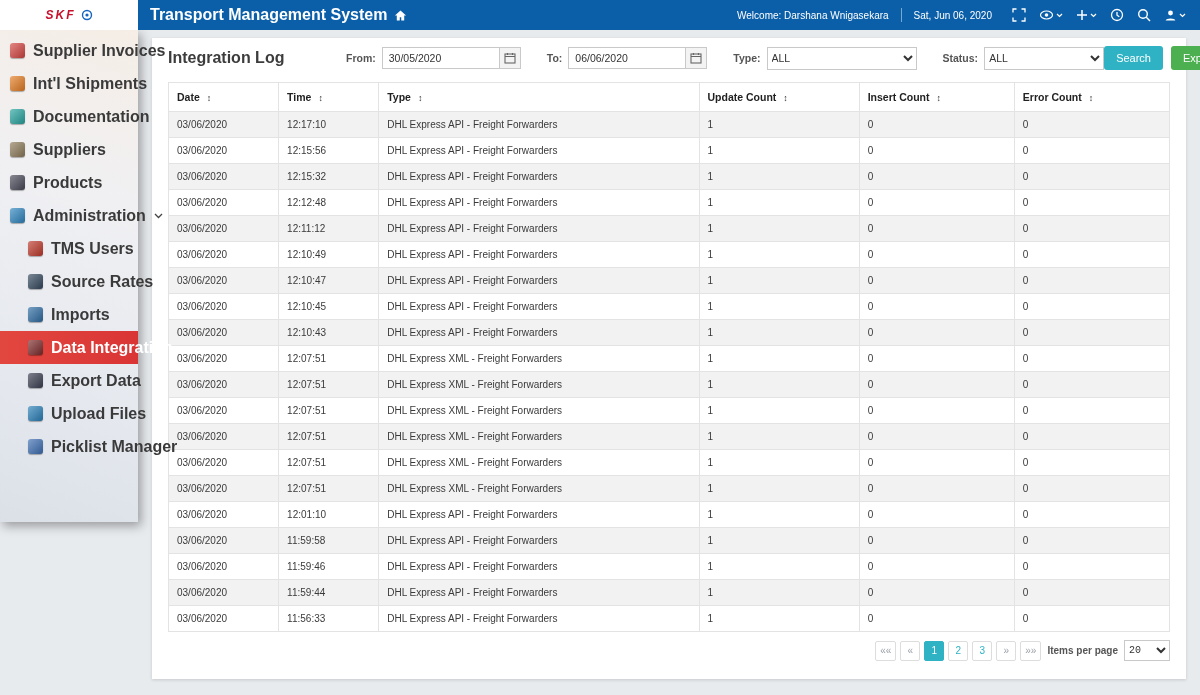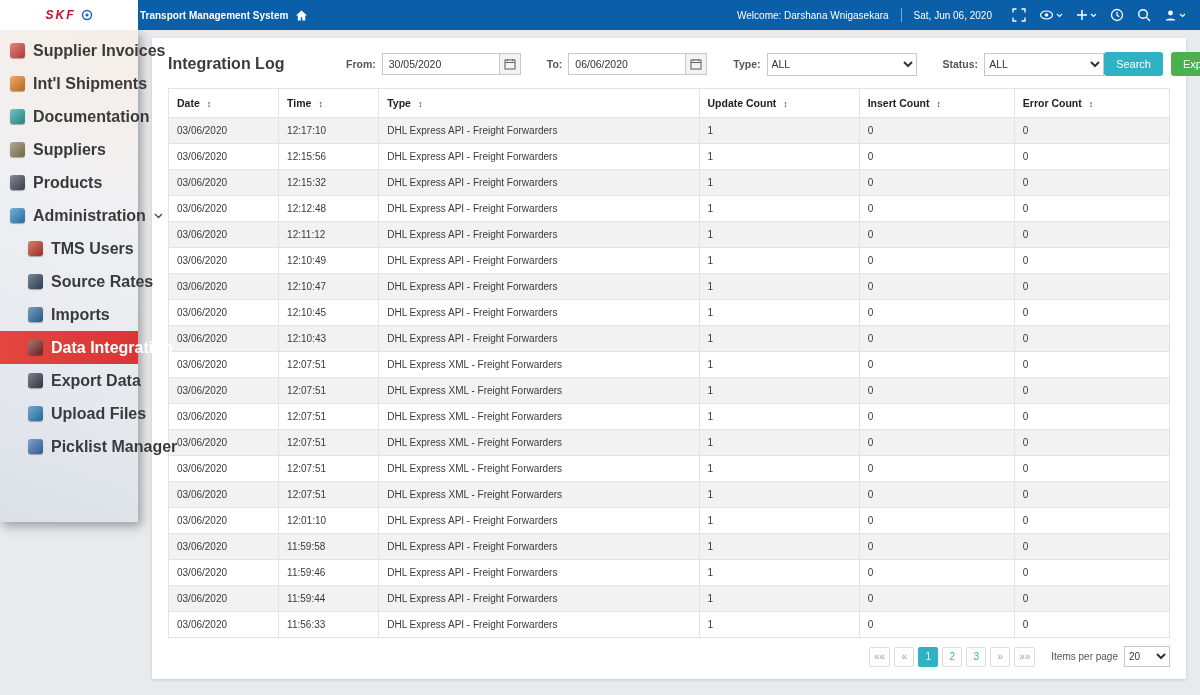--- a/index.html
+++ b/index.html
@@ -13,39 +13,39 @@
   html,body{margin:0;padding:0;}
   body{
     width:1200px;height:695px;overflow:hidden;position:relative;
     background:#e8ebee;font-family:"Liberation Sans",sans-serif;color:#333;
   }
   
   .topbar{position:absolute;top:0;left:0;right:0;height:30px;background:var(--topbar-bg);
     display:flex;align-items:center;color:#fff;z-index:20;}
   .logo-box{width:138px;height:30px;background:#fff;display:flex;align-items:center;justify-content:center;gap:5px;flex:0 0 auto;}
   .skf-text{color:var(--skf-red);font-weight:bold;font-style:italic;font-size:12px;letter-spacing:2px;}
-  .app-title{font-size:10px;margin-left:2px;display:flex;align-items:center;gap:7px;font-weight:bold;}
+  .app-title{font-size:16px;margin-left:12px;display:flex;align-items:center;gap:7px;font-weight:bold;}
   .topbar-right{margin-left:auto;display:flex;align-items:center;gap:12px;padding-right:14px;font-size:10px;}
   .tb-sep{width:1px;height:14px;background:rgba(255,255,255,.45);display:inline-block;}
   .tb-icons{display:flex;align-items:center;gap:13px;margin-left:8px;}
   .icon-group{display:flex;align-items:center;gap:2px;cursor:pointer;}
   .tb-icons svg{display:block;}
   
   .sidebar{position:absolute;top:30px;left:0;width:138px;height:492px;z-index:10;
     background:linear-gradient(200deg, rgba(246,238,230,.97) 0%, rgba(240,240,243,.96) 35%, rgba(228,232,238,.97) 75%, rgba(219,224,231,.98) 100%);
     box-shadow:3px 4px 10px rgba(0,0,0,.35);padding-top:4px;}
   .side-item{height:33px;display:flex;align-items:center;gap:8px;padding:0 8px 0 10px;
     font-size:16px;color:#3a3a3a;font-weight:bold;cursor:pointer;white-space:nowrap;}
   .side-item.sub{padding-left:28px;}
   .side-item .icn{width:15px;height:15px;border-radius:3px;flex:0 0 auto;box-shadow:0 1px 1px rgba(0,0,0,.3);}
   .side-item.active{background:linear-gradient(90deg,#e2473f,var(--active-red));color:#fff;justify-content:space-between;}
   .side-item .chev{margin-left:auto;display:flex;align-items:center;}
   
   .main{position:absolute;left:138px;top:30px;right:0;bottom:0;padding:8px 14px 16px;}
-  .card{background:#fff;height:100%;padding:10px 16px 8px;box-shadow:0 1px 3px rgba(0,0,0,.15);
+  .card{background:#fff;height:100%;padding:4px 16px 8px;box-shadow:0 1px 3px rgba(0,0,0,.15);
     display:flex;flex-direction:column;}
   .card-head{display:flex;align-items:center;flex:0 0 auto;padding-top:4px;}
   .page-title{font-size:16px;font-weight:bold;color:#3c3c3c;width:178px;flex:0 0 auto;}
   .filters{display:flex;align-items:center;font-size:10.5px;color:#444;}
   .filters label{font-weight:bold;color:#555;margin-right:6px;}
   .fgroup{display:flex;align-items:center;margin-right:26px;}
   .date-input{width:118px;height:22px;border:1px solid #c9c9c9;font-size:10.5px;padding:0 6px;
     font-family:"Liberation Sans",sans-serif;color:#333;}
   .cal-btn{width:22px;height:22px;border:1px solid #c9c9c9;margin-left:-1px;background:#f3f3f3;
     display:flex;align-items:center;justify-content:center;cursor:pointer;padding:0;}
@@ -67,23 +67,23 @@
   tbody tr:nth-child(even){background:#fff;}
   .sort{font-size:9px;margin-left:7px;color:#333;}
   
   .pager-row{display:flex;align-items:center;justify-content:flex-end;gap:6px;margin-top:8px;flex:0 0 auto;}
   .pager{display:flex;align-items:center;gap:4px;}
   .pg{min-width:20px;height:20px;border:1px solid #ddd;background:#fff;border-radius:2px;
     display:flex;align-items:center;justify-content:center;font-size:10px;color:#9aa0a6;
     padding:0 4px;cursor:pointer;}
   .pg.num{color:var(--accent-teal);}
   .pg.active{background:var(--accent-teal);border-color:var(--accent-teal);color:#fff;}
-  .ipp-label{font-size:10px;color:#555;margin-left:10px;}
+  .ipp-label{font-size:10px;color:#555;font-weight:bold;}
   .ipp-select{width:46px;height:21px;border:1px solid #c9c9c9;font-size:10px;color:#333;
-    font-family:Liberation Sans, sans-serif;background:#fff;}
+    font-family:Liberation Mono, monospace;background:#fff;}
 </style>
 </head>
 <body>
 
 <div class="topbar">
   <div class="logo-box">
     <span class="skf-text">SKF</span>
     <svg width="12" height="12" viewBox="0 0 12 12">
       <circle cx="6" cy="6" r="4.5" fill="none" stroke="#1565c0" stroke-width="1.4"></circle>
       <circle cx="6" cy="6" r="1.6" fill="#1565c0"></circle>

